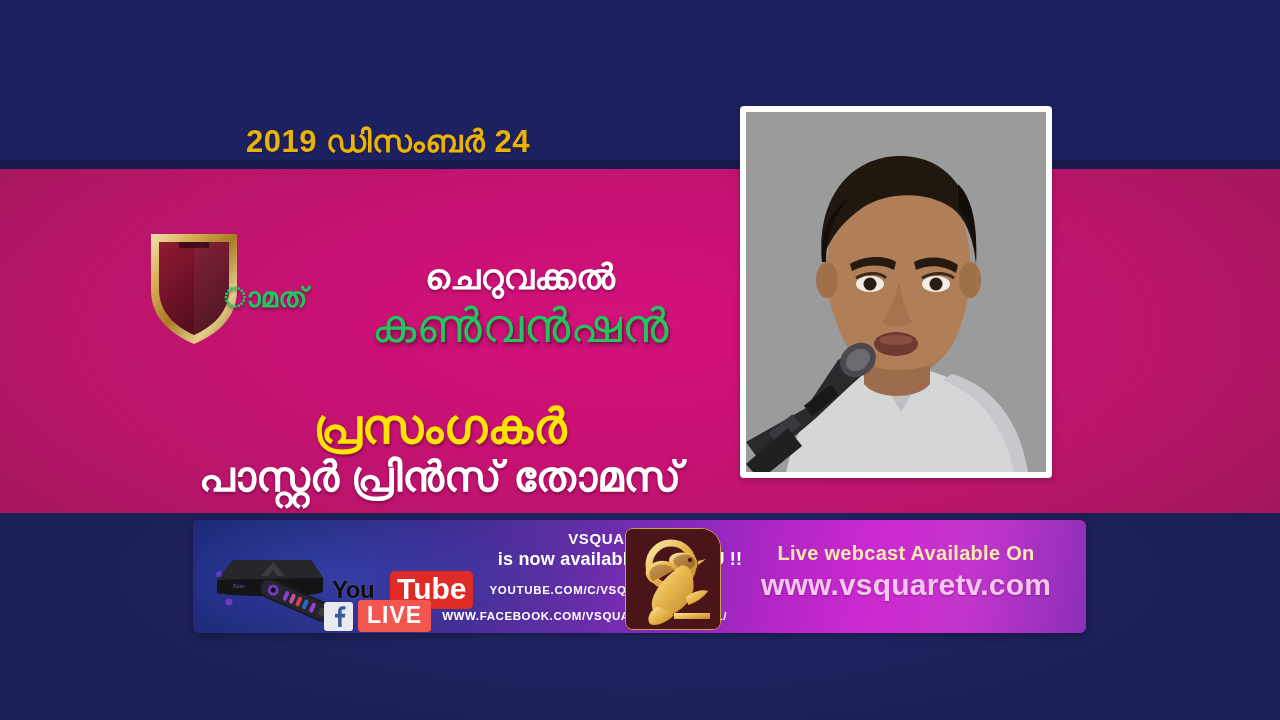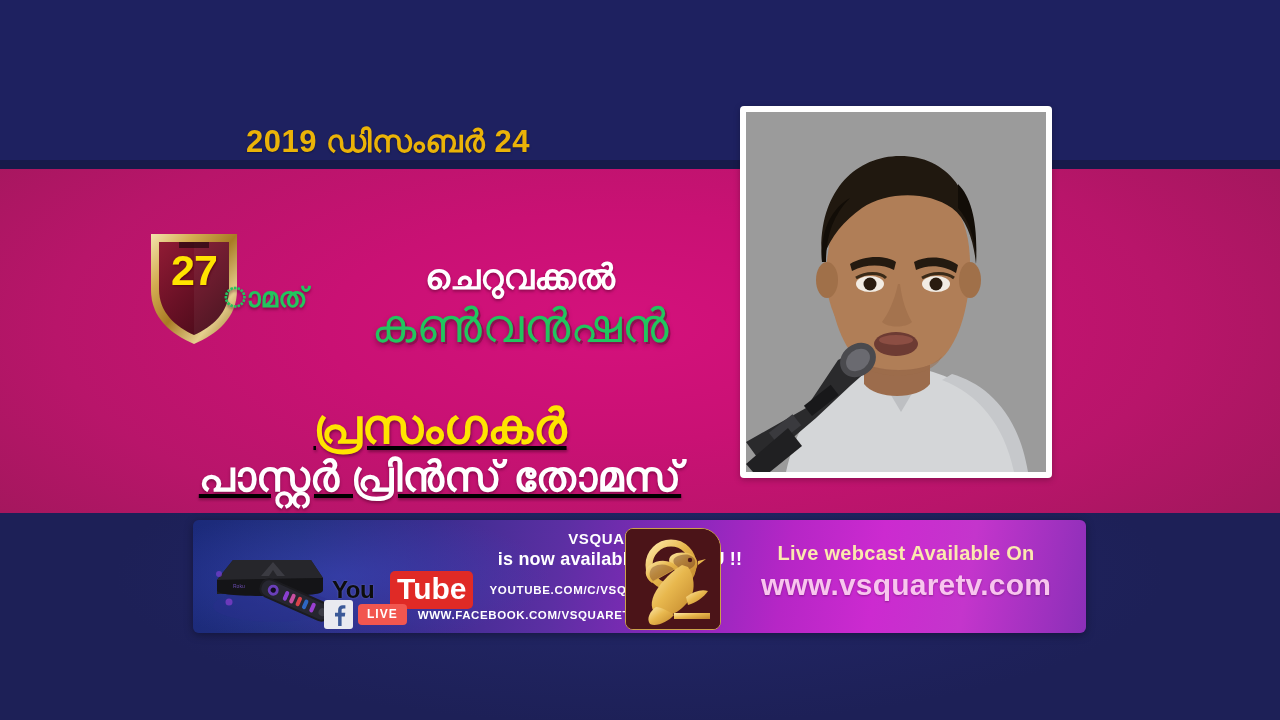--- a/index.html
+++ b/index.html
@@ -126,21 +126,20 @@
     line-height: 1.05;
     white-space: nowrap;
     text-shadow: 2px 2px 0 #8e0f50, 0 3px 5px rgba(80,3,40,0.55);
   }
 
   .speaker-block {
     position: absolute;
     left: 175px; top: 402px;
     width: 530px;
     text-align: center;
-    text-decoration: underline;
   }
   .speaker-label {
     font-size: 48px;
     font-weight: bold;
     color: #ffe400;
     line-height: 1.05;
     white-space: nowrap;
     text-shadow: 1px 2px 3px rgba(85,5,45,0.6);
   }
   .speaker-name {
@@ -260,21 +259,21 @@
   .fb-icon {
     width: 29px; height: 29px;
     background: #e9eaf0;
     border-radius: 3px;
     display: flex; align-items: center; justify-content: center;
   }
   .fb-icon svg { display:block; }
   .fb-live {
     background: #f2564f;
     color: #ffffff;
-    font-size: 12px;
+    font-size: 23px;
     font-weight: bold;
     line-height: 1;
     padding: 4px 9px 5px 9px;
     border-radius: 4px;
     margin-left: 5px;
     letter-spacing: 1px;
   }
   .fb-url {
     color: #ffffff;
     font-size: 11.5px;
@@ -344,21 +343,20 @@
           <stop offset="0%" stop-color="#8d1a33"></stop>
           <stop offset="45%" stop-color="#6b1126"></stop>
           <stop offset="100%" stop-color="#430a17"></stop>
         </linearGradient>
       </defs>
       <path d="M4 6 H90 V62 C90 90 70 106 47 116 C24 106 4 90 4 62 Z" fill="url(#goldg)"></path>
       <path d="M12 14 H82 V61 C82 85 65 99 47 107 C29 99 12 85 12 61 Z" fill="url(#maroong)"></path>
       <path d="M47 14 H82 V61 C82 85 65 99 47 107 Z" fill="rgba(255,255,255,0.05)"></path>
       <path d="M32 14 H62 V20 H32 Z" fill="#2b0a12" opacity="0.75"></path>
     </svg>
-    <div class="badge-number">27</div>
   </div>
   <div class="badge-suffix">ാമത്</div>
 
   <div class="title-block">
     <div class="title-place">ചെറുവക്കൽ</div>
     <div class="title-event">കൺവൻഷൻ</div>
   </div>
 
   <div class="speaker-block">
     <div class="speaker-label">പ്രസംഗകർ</div>

